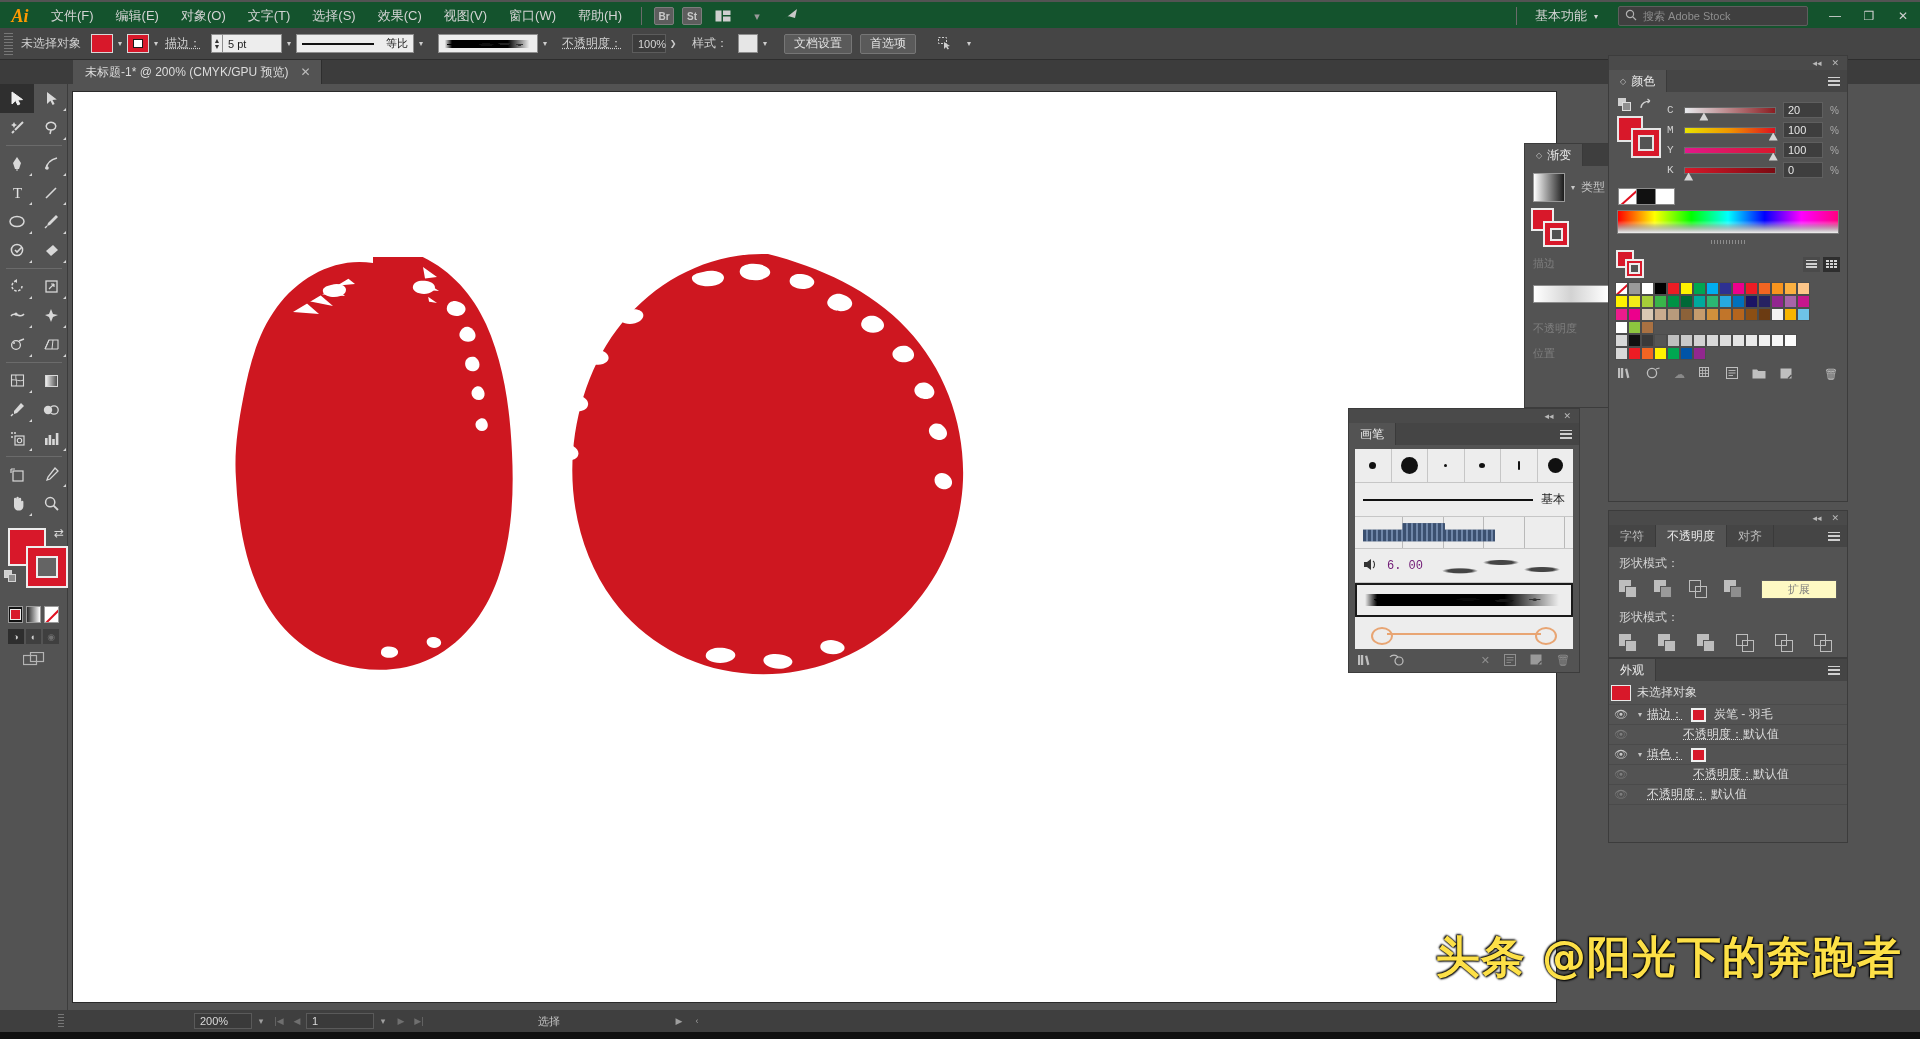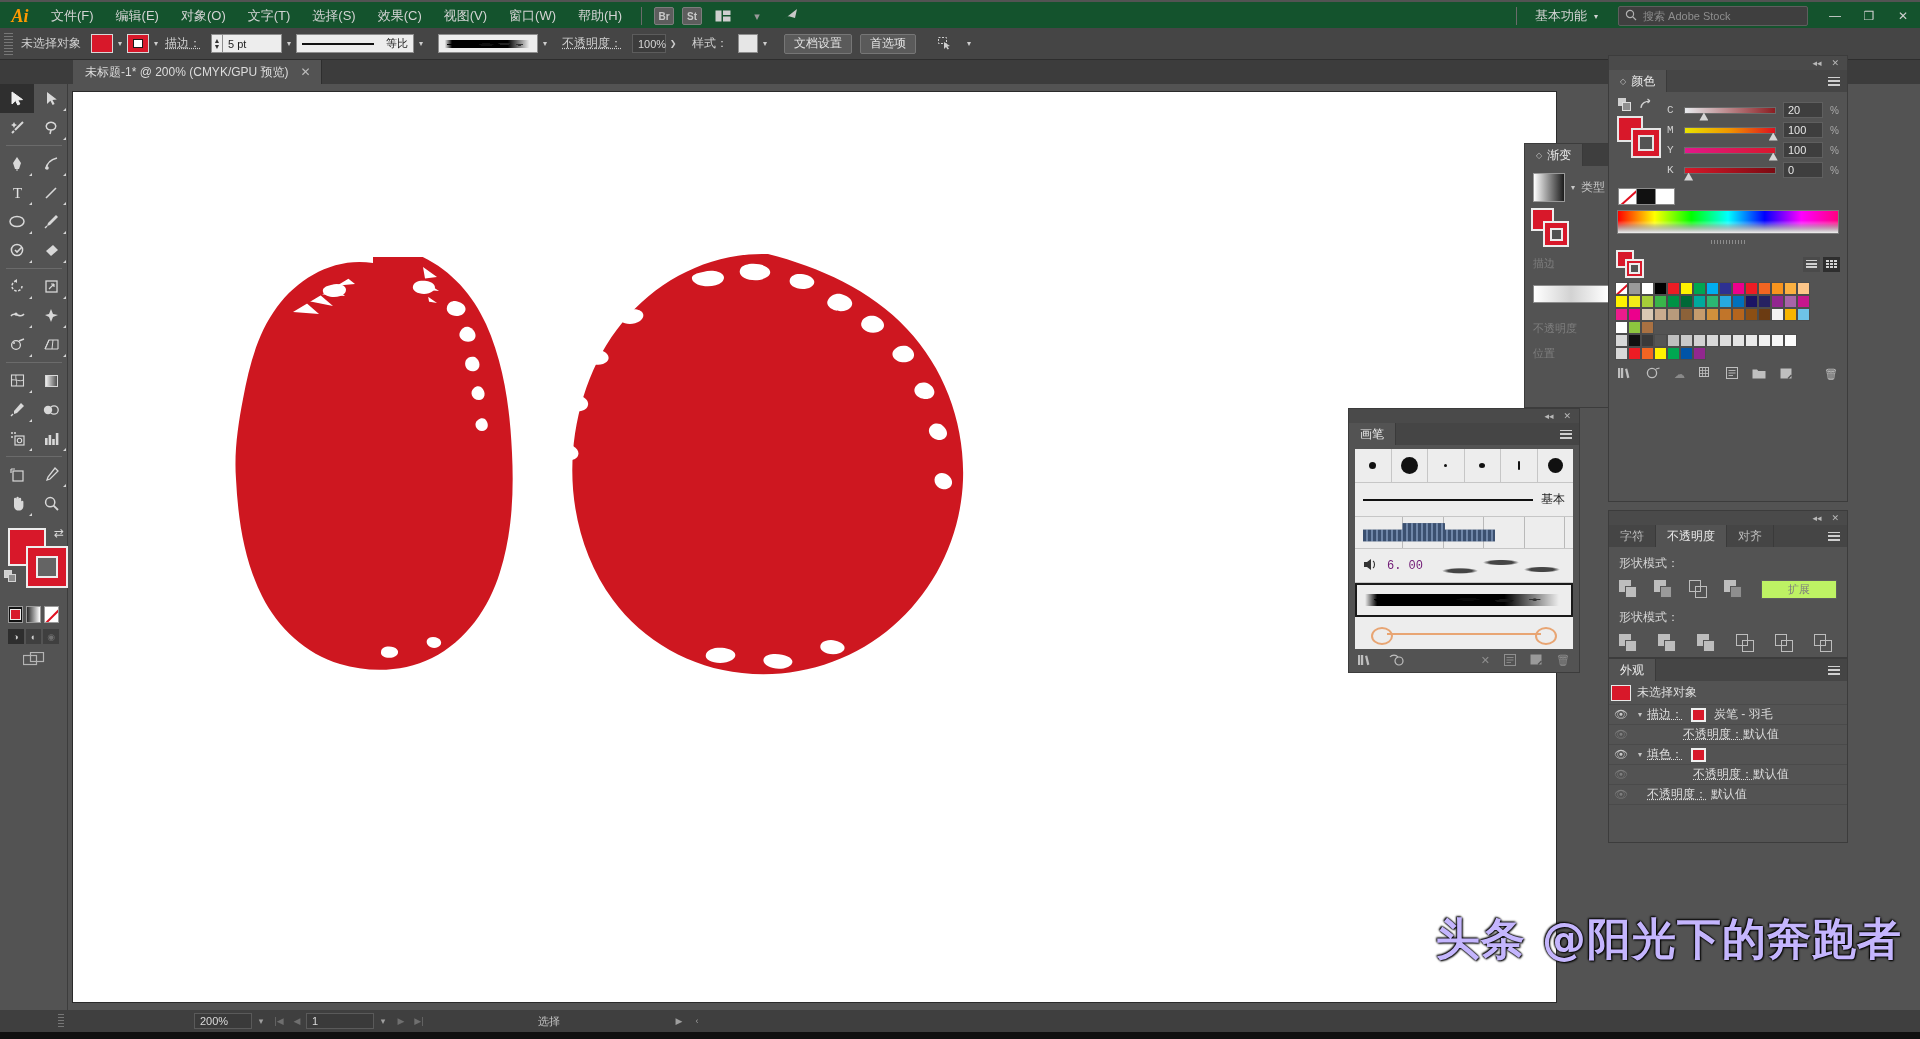--- a/index.html
+++ b/index.html
@@ -277,21 +277,21 @@
 
   
   .pf-body { padding:8px 10px 10px 10px; }
   .pf-label { font-size:12px; color:#d2d2d2; margin-bottom:8px; }
   .pf-row { display:flex; align-items:center; gap:16px; margin-bottom:10px; }
   .pf-btn { width:19px; height:19px; position:relative; }
   .pf-btn .s1 { position:absolute; left:0; top:0; width:12px; height:12px; background:#bdbdbd; }
   .pf-btn .s2 { position:absolute; left:6px; top:6px; width:12px; height:12px; background:#bdbdbd; border:1px solid #555; }
   .pf-btn.outline .s1 { background:transparent; border:1.5px solid #bdbdbd; }
   .pf-btn.outline .s2 { background:transparent; border:1.5px solid #bdbdbd; }
-  .pf-expand { margin-left:auto; width:76px; height:19px; background:#bef264; border:1px solid #5d5d5d;
+  .pf-expand { margin-left:auto; width:76px; height:19px; background:#fef9c3; border:1px solid #5d5d5d;
      color:#7e7e7e; font-size:11px; display:flex; align-items:center; justify-content:center; }
 
   
   .ap-row { display:flex; align-items:center; height:20px; border-bottom:1px solid #4a4a4a; font-size:12px; color:#dcdcdc; }
   .ap-eye { width:24px; display:flex; align-items:center; justify-content:center; color:#c9c9c9; font-size:11px; }
   .ap-eye.dim { color:#7d7d7d; }
   .ap-caret { width:14px; text-align:center; font-size:8px; color:#c7c7c7; }
   .ap-thumb { width:20px; height:16px; background:#d8182a; border:1px solid #e8e8e8; margin:0 6px 0 2px; }
   .ap-chip { width:15px; height:14px; background:#d8182a; border:2px solid #f0f0f0; margin:0 8px; }
   .dotted { text-decoration:underline; text-decoration-style:dotted; }
@@ -301,22 +301,22 @@
     position:absolute; left:0; top:1010px; width:1920px; height:22px;
     background:#3f3f3f; display:flex; align-items:center; font-size:11px; color:#c3c3c3;
   }
   .sb-field { height:16px; background:#3a3a3a; border:1px solid #5a5a5a; display:flex; align-items:center;
     padding:0 5px; color:#dadada; }
   .sb-icon { width:18px; display:flex; align-items:center; justify-content:center; color:#9f9f9f; font-size:9px; }
   .taskbar { position:absolute; left:0; top:1032px; width:1920px; height:7px; background:#101010; }
 
   
   .watermark {
-    position:absolute; right:18px; bottom:70px; font-size:44px; font-weight:bold;
-    color:#c4b5fd; text-shadow:0 0 2px #000,1px 1px 2px #000,-1px -1px 2px #000;
+    position:absolute; right:18px; bottom:52px; font-size:44px; font-weight:bold;
+    color:#fde047; text-shadow:0 0 2px #000,1px 1px 2px #000,-1px -1px 2px #000;
     letter-spacing:1px; white-space:nowrap; font-family:"DejaVu Sans",sans-serif;
   }
 </style>
 </head>
 <body>
 
 <div class="app">
 
   <div class="menubar">
     <div class="ai-logo">Ai</div>

